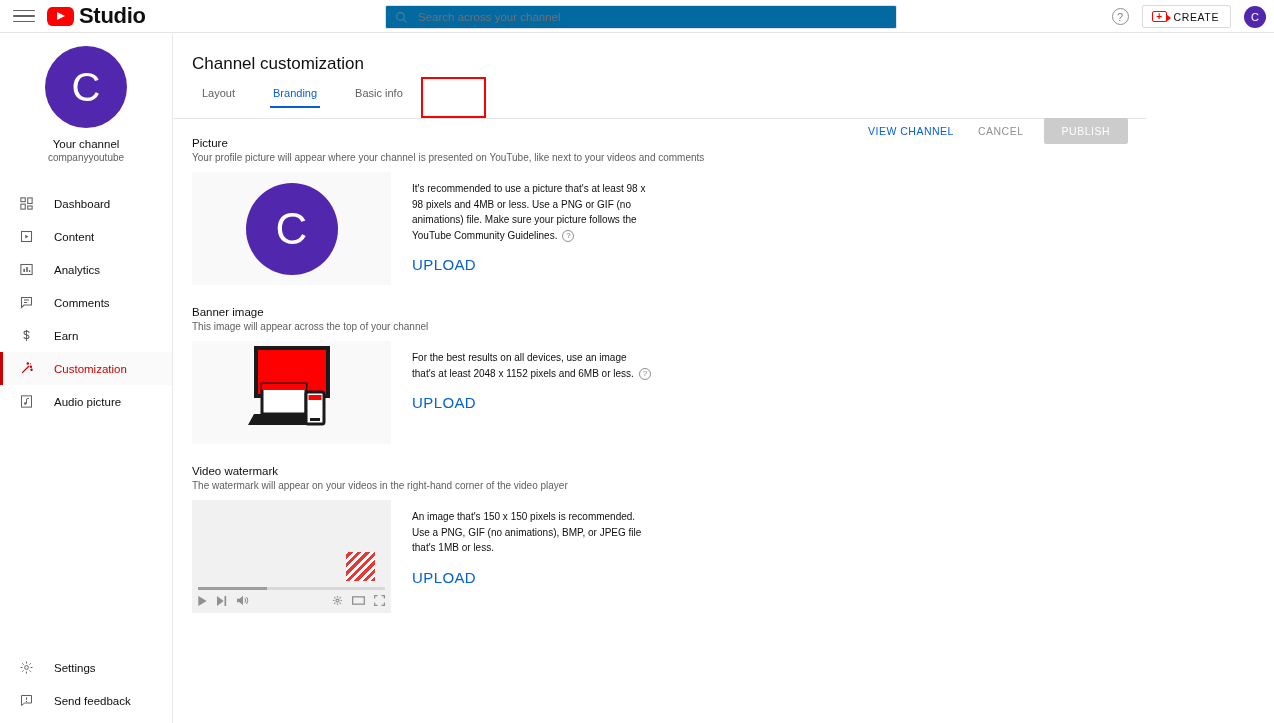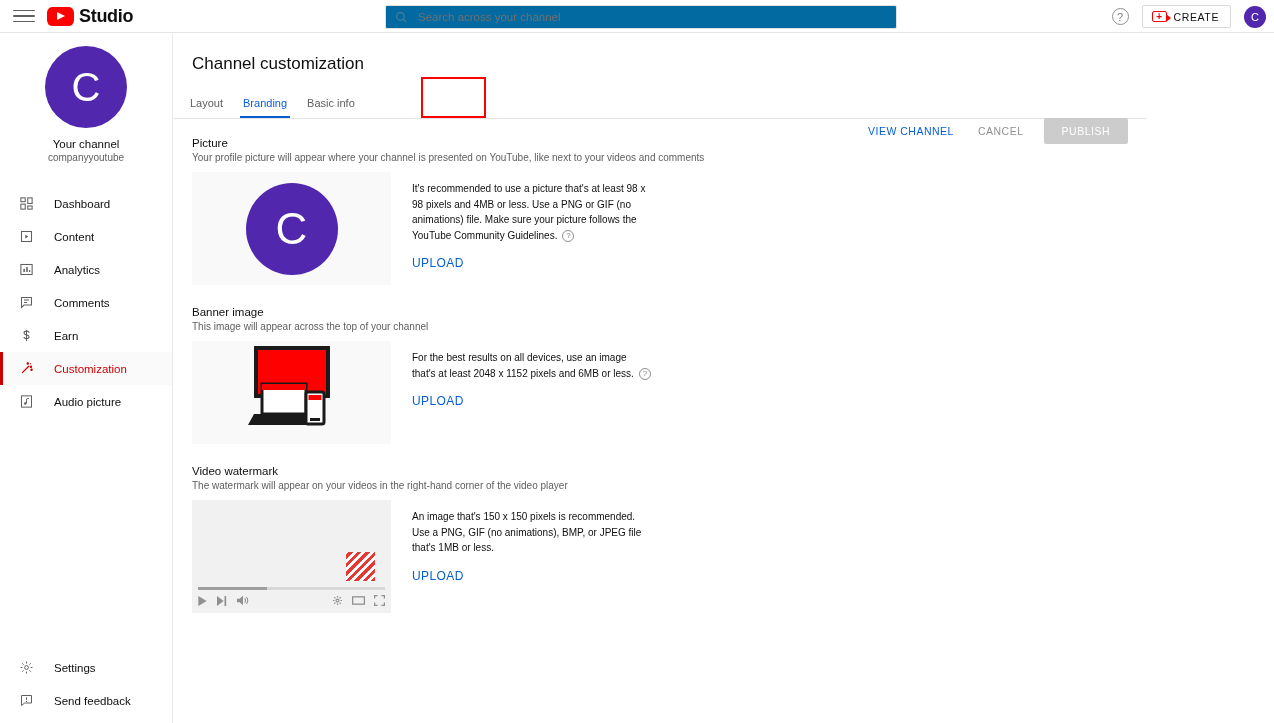--- a/index.html
+++ b/index.html
@@ -31,21 +31,21 @@
   #yt-logo {
     width: 27px; height: 19px; background: #ff0000;
     border-radius: 5px/6px; position: relative;
   }
   #yt-logo::after {
     content: ""; position: absolute; left: 10px; top: 5px;
     border-left: 8px solid #ffffff;
     border-top: 4.5px solid transparent;
     border-bottom: 4.5px solid transparent;
   }
-  #studio-word { font-size: 18px; font-weight: bold; letter-spacing: -0.3px; color: #0f0f0f; }
+  #studio-word { font-size: 22px; font-weight: bold; letter-spacing: -0.3px; color: #0f0f0f; }
 
   #searchwrap {
     position: absolute; left: 385px; top: 5px;
     width: 512px; height: 24px;
     border: 1px solid #e0e0e0; border-radius: 2px;
     display: flex; align-items: center; background: #0369a1;
   }
   #search-ico { margin-left: 9px; margin-right: 10px; opacity: .55; display:flex; }
   #search-input {
     border: none; outline: none; flex: 1;
@@ -119,22 +119,23 @@
 
   #bottomnav { position: absolute; bottom: 6px; left: 0; width: 173px; }
 
   
   #main { position: absolute; left: 174px; top: 34px; width: 972px; height: 689px; background:#fff; }
   #page-title { font-size: 17px; color: #0f0f0f; padding: 20px 0 0 18px; }
 
   #tabrow {
     margin-top: 13px; height: 32px;
     border-bottom: 1px solid #e5e5e5;
-    display: flex; align-items: flex-end; padding-left: 6px;
+    display: flex; align-items: flex-start; padding-left: 18px;
     position: relative;
+    gap: 18px;
   }
   .tab {
     font-size: 11px; color: #606060; cursor: pointer;
     padding: 0 10px 9px 10px; position: relative;
   }
   .tab.active { color: #065fd4; font-weight: 500; }
   .tab.active::after {
     content: ""; position: absolute; left: 7px; right: 7px; bottom: 0;
     height: 2.5px; background: #065fd4;
   }
@@ -176,21 +177,21 @@
 
   .info { margin-left: 21px; padding-top: 9px; max-width: 240px; }
   .info-text { font-size: 10px; line-height: 1.55; color: #0f0f0f; }
   .help-ico {
     display: inline-flex; vertical-align: middle; margin-left: 5px;
     width: 12px; height: 12px; border: 1px solid #909090; border-radius: 50%;
     align-items: center; justify-content: center; font-size: 8px; color: #808080;
     cursor: pointer;
   }
   .upload-link {
-    display: block; margin-top: 13px; font-size: 12px; font-weight: 500;
+    display: block; margin-top: 13px; font-size: 15px; font-weight: 500;
     letter-spacing: .4px; color: #065fd4; cursor: pointer;
   }
 
   
   #wm-stripes {
     position: absolute; right: 16px; bottom: 32px;
     width: 29px; height: 29px;
     background: repeating-linear-gradient(-45deg,
       #e53935 0 3px, #ffffff 3px 6px);
   }

